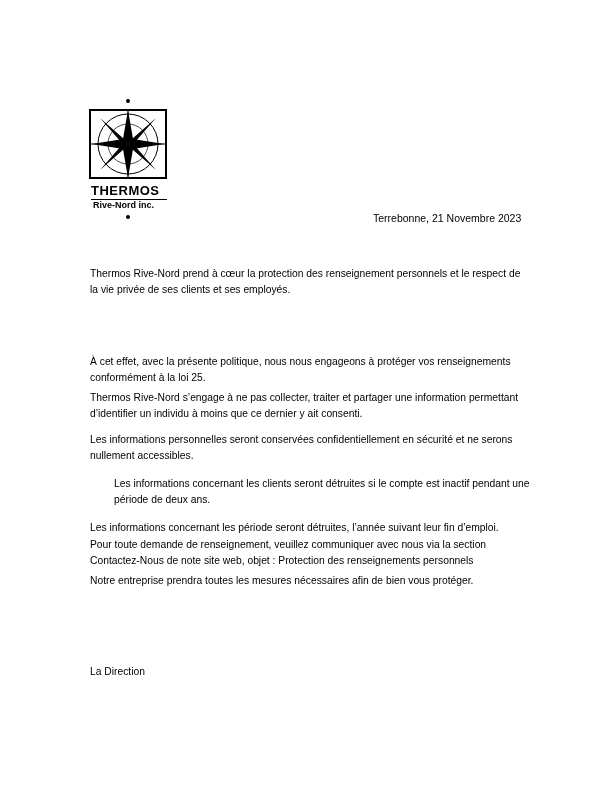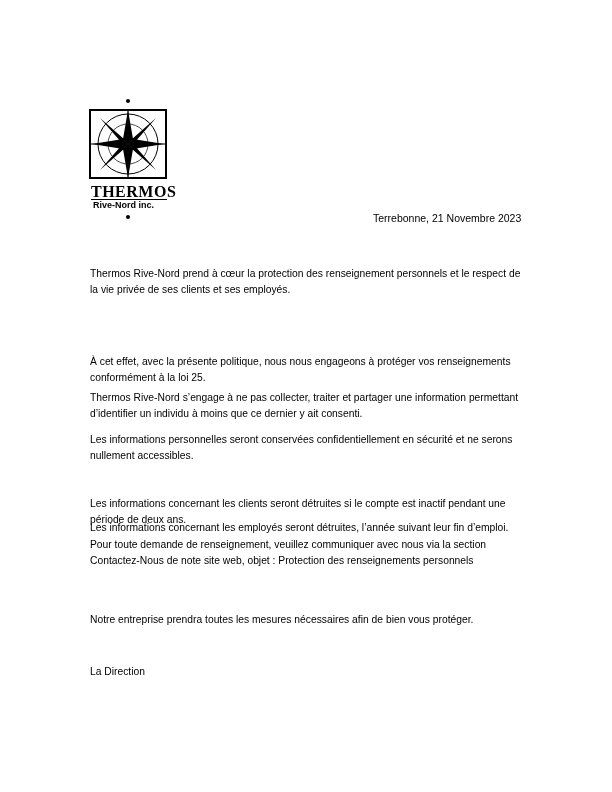--- a/index.html
+++ b/index.html
@@ -1,21 +1,21 @@
 <!DOCTYPE html>
 <html><head>
 <meta charset="utf-8">
 <style>
   html, body { margin: 0; padding: 0; background: #ffffff; }
   body { width: 612px; height: 792px; position: relative; overflow: hidden;
          font-family: "Liberation Sans", sans-serif; color: #000; }
   .logo { position: absolute; left: 88px; top: 94px; width: 80px; }
   .logo svg { display: block; }
-  .brand-name { position: absolute; left: 91px; top: 184px; font-family: Liberation Serif, serif;
-                font-size: 16px; letter-spacing: 0.5px; font-weight: bold; }
+  .brand-name { position: absolute; left: 91px; top: 184px; font-family: Liberation Sans, sans-serif;
+                font-size: 13px; letter-spacing: 0.5px; font-weight: bold; }
   .brand-rule { position: absolute; left: 91px; top: 199px; width: 76px; height: 1px; background: #000; }
   .brand-sub { position: absolute; left: 93px; top: 200px; font-size: 9px; font-weight: bold; text-align: right; }
   .dot { position: absolute; width: 4px; height: 4px; border-radius: 50%; background: #000; }
   .date { position: absolute; left: 339px; top: 212px; font-size: 10.5px; margin-left: 34px; }
   .para { position: absolute; left: 90px; width: 440px; font-size: 10.3px; line-height: 16px; }
   .sig { position: absolute; left: 90px; top: 666px; font-size: 10.3px; }
 </style>
 </head>
 <body>
 
@@ -41,18 +41,18 @@
 <div class="brand-rule"></div>
 <div class="brand-sub">Rive-Nord inc.</div>
 <div class="dot" style="left:126px; top:215px;"></div>
 
 <div class="date">Terrebonne, 21 Novembre 2023</div>
 
 <div class="para" style="top:266px;">Thermos Rive-Nord prend à cœur la protection des renseignement personnels et le respect de la vie privée de ses clients et ses employés.</div>
 <div class="para" style="top:314px;margin-top:40px;">À cet effet, avec la présente politique, nous nous engageons à protéger vos renseignements conformément à la loi 25.</div>
 <div class="para" style="top:390px;">Thermos Rive-Nord s’engage à ne pas collecter, traiter et partager une information permettant d’identifier un individu à moins que ce dernier y ait consenti.</div>
 <div class="para" style="top:432px;">Les informations personnelles seront conservées confidentiellement en sécurité et ne serons nullement accessibles.</div>
-<div class="para" style="top:496px;">Les informations concernant les clients seront détruites si le compte est inactif pendant une période de deux ans.</div>
-<div class="para" style="top:520px;">Les informations concernant les employés seront détruites, l’année suivant leur fin d’emploi.</div>
+<div class="para" style="top:476px;margin-left:24px;">Les informations concernant les clients seront détruites si le compte est inactif pendant une période de deux ans.</div>
+<div class="para" style="top:520px;">Les informations concernant les période seront détruites, l’année suivant leur fin d’emploi.</div>
 <div class="para" style="top:537px;">Pour toute demande de renseignement, veuillez communiquer avec nous via la section Contactez-Nous de note site web, objet : Protection des renseignements personnels</div>
-<div class="para" style="top:612px;">Notre entreprise prendra toutes les mesures nécessaires afin de bien vous protéger.</div>
+<div class="para" style="top:573px;">Notre entreprise prendra toutes les mesures nécessaires afin de bien vous protéger.</div>
 
 <div class="sig">La Direction</div>
 
 </body></html>

